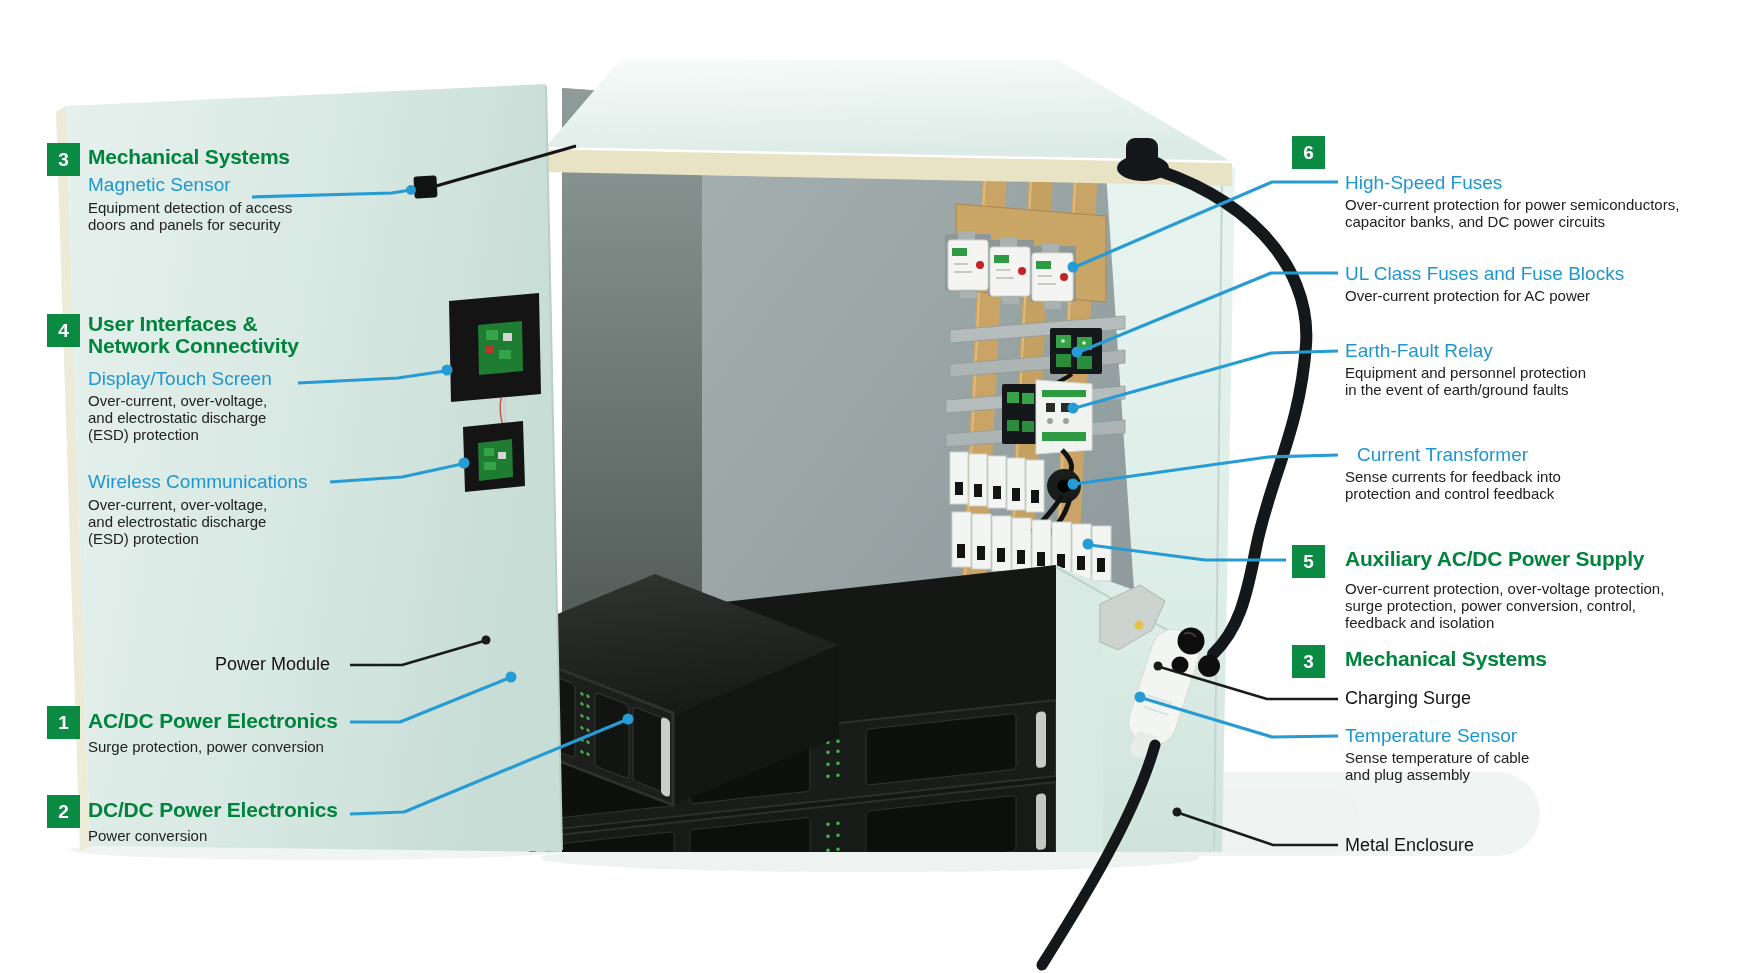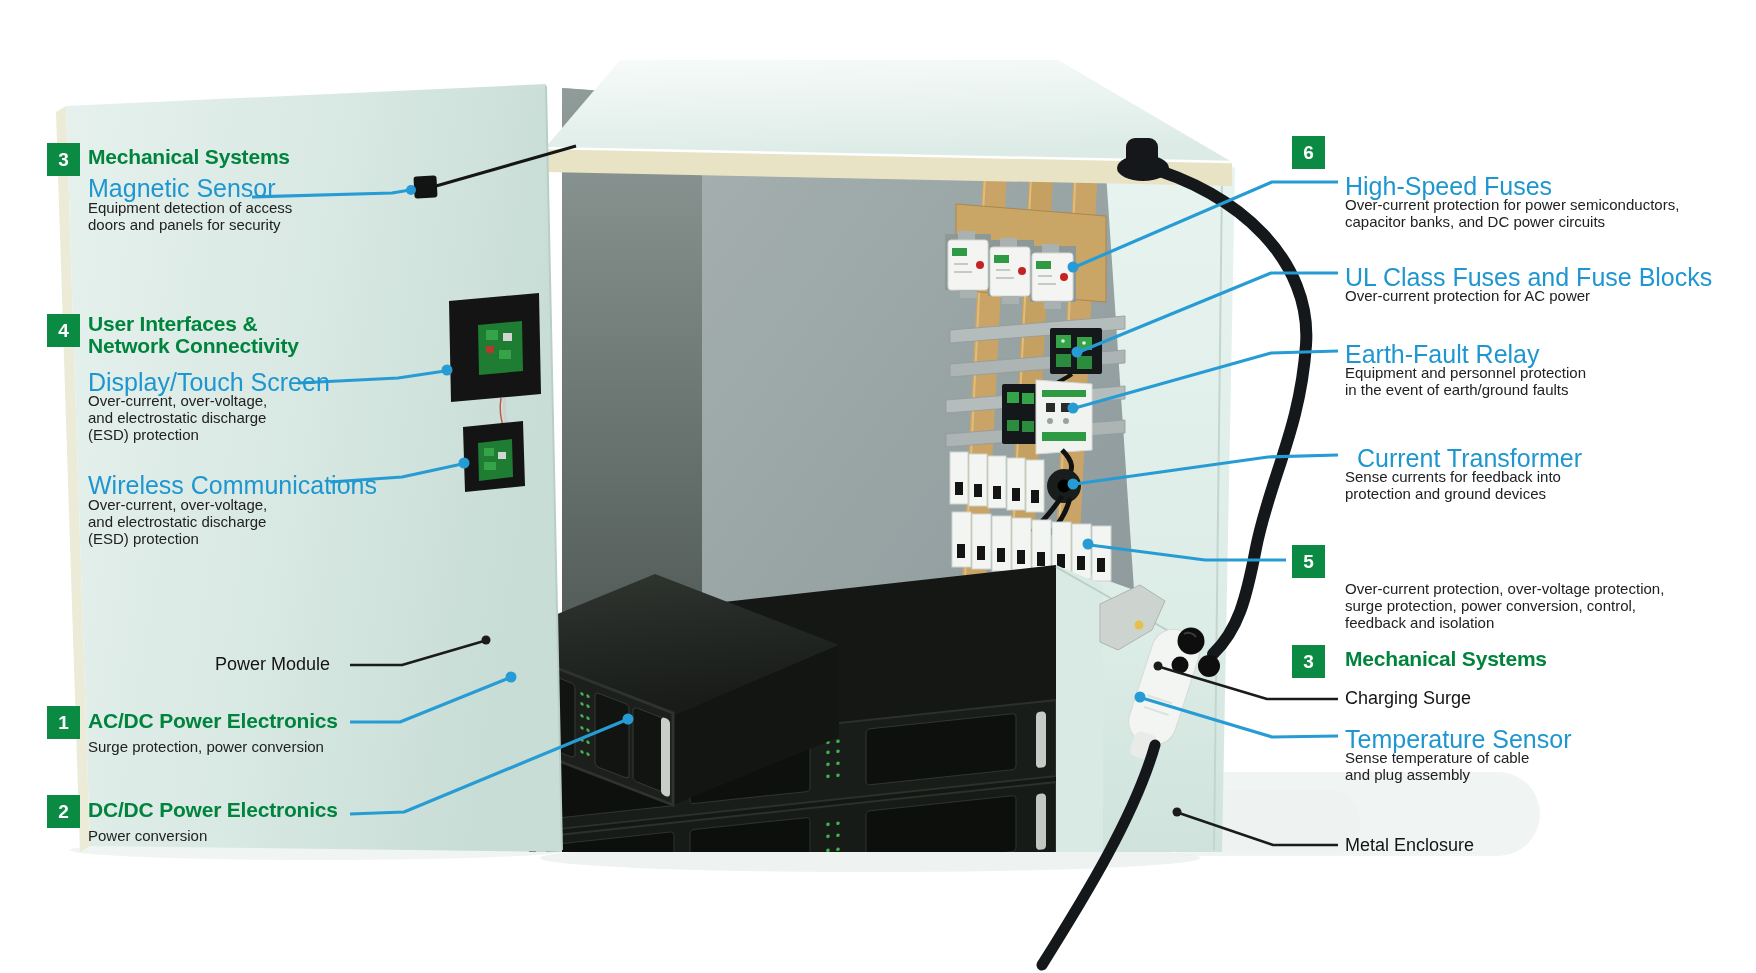--- a/index.html
+++ b/index.html
@@ -3,21 +3,21 @@
 <meta charset="utf-8">
 <style>
   html,body{margin:0;padding:0;background:#ffffff;}
   #stage{position:relative;width:1756px;height:973px;background:#ffffff;overflow:hidden;
          font-family:"Liberation Sans","DejaVu Sans",sans-serif;}
   #art{position:absolute;left:0;top:0;}
   .abs{position:absolute;white-space:nowrap;}
   .badge{position:absolute;width:33px;height:33px;background:#0a8a43;color:#ffffff;
          font-weight:bold;font-size:19px;display:flex;align-items:center;justify-content:center;}
   .sec-title{font-size:21px;font-weight:bold;color:#00843d;letter-spacing:-0.2px;}
-  .sub-label{font-size:25px;color:#1e96cf;}
+  .sub-label{font-size:19px;color:#1e96cf;}
   .body-line{font-size:15px;color:#212121;}
   .plain-label{font-size:18px;color:#141414;}
 </style>
 </head>
 <body>
 
 <div id="stage">
 
 <svg id="art" width="1756" height="973" viewBox="0 0 1756 973">
   <defs>
@@ -403,23 +403,24 @@
 
 <div class="abs sub-label" style="left:1345px;top:263px">UL Class Fuses and Fuse Blocks</div>
 <div class="abs body-line" style="left:1345px;top:287px">Over-current protection for AC power</div>
 
 <div class="abs sub-label" style="left:1345px;top:340px">Earth-Fault Relay</div>
 <div class="abs body-line" style="left:1345px;top:364px">Equipment and personnel protection</div>
 <div class="abs body-line" style="left:1345px;top:381px">in the event of earth/ground faults</div>
 
 <div class="abs sub-label" style="left:1357px;top:444px">Current Transformer</div>
 <div class="abs body-line" style="left:1345px;top:468px">Sense currents for feedback into</div>
-<div class="abs body-line" style="left:1345px;top:485px">protection and ground devices</div>
+<div class="abs body-line" style="left:1345px;top:485px">protection and control feedback</div>
 
 <div class="badge" style="left:1292px;top:545px">5</div>
+<div class="abs sec-title" style="left:1345px;top:547px">Auxiliary AC/DC Power Supply</div>
 <div class="abs body-line" style="left:1345px;top:580px">Over-current protection, over-voltage protection,</div>
 <div class="abs body-line" style="left:1345px;top:597px">surge protection, power conversion, control,</div>
 <div class="abs body-line" style="left:1345px;top:614px">feedback and isolation</div>
 
 <div class="badge" style="left:1292px;top:645px">3</div>
 <div class="abs sec-title" style="left:1345px;top:647px">Mechanical Systems</div>
 
 <div class="abs plain-label" style="left:1345px;top:688px">Charging Surge</div>
 
 <div class="abs sub-label" style="left:1345px;top:725px">Temperature Sensor</div>

